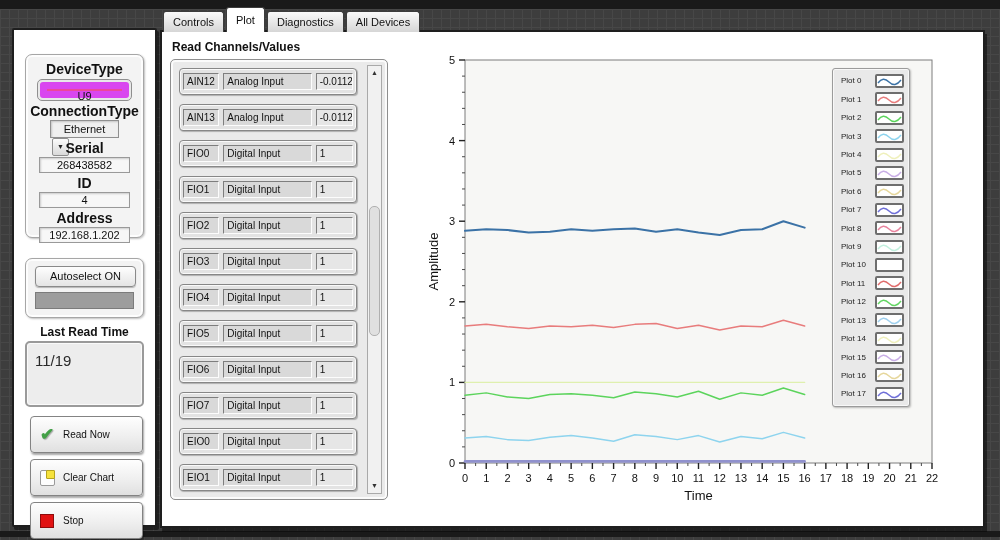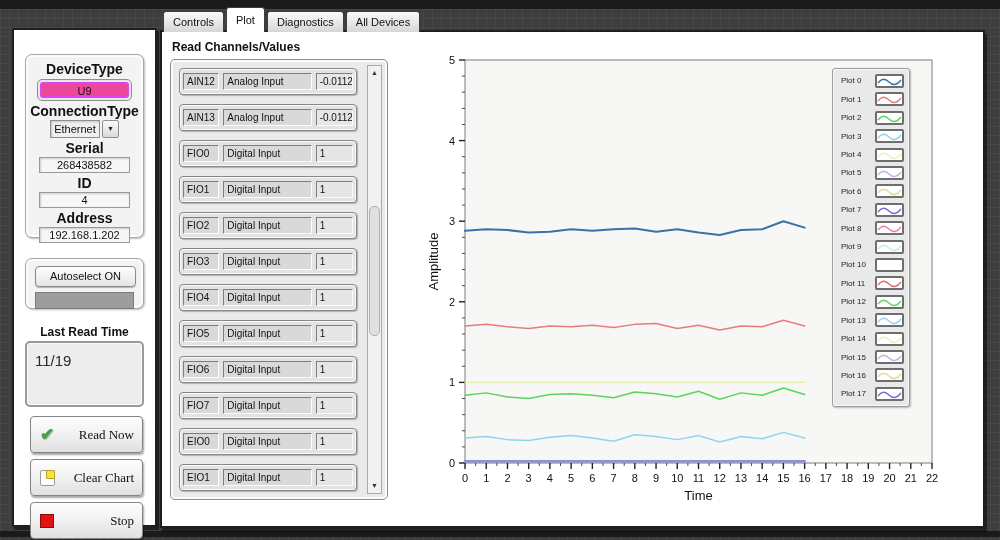--- a/index.html
+++ b/index.html
@@ -46,32 +46,32 @@
   }
 
   
   .group {
     position:absolute; border:1px solid #a6a6a6; border-radius:7px;
     background:#f3f3f3; box-shadow:inset 0 0 0 2px #fdfdfd, 1px 1px 2px rgba(0,0,0,0.25);
   }
   #device-group { left:11px; top:24px; width:119px; height:184px; padding-top:4px; }
   .fld-label { font-weight:bold; font-size:14px; text-align:center; margin-top:2px; }
   .u9-outer { margin:2px 11px 1px; border:1px solid #8f8f8f; border-radius:5px; padding:2px; background:#e8e8e8; }
-  .u9-inner { border:2px solid #d946ef; border-radius:3px; background:#ec4899; font-size:11px; text-align:center; height:16px; line-height:15px; }
-  .combo { display:flex; margin:1px 24px; height:18px; }
+  .u9-inner { border:7px solid #d946ef; border-radius:3px; background:#ec4899; font-size:11px; text-align:center; height:16px; line-height:15px; }
+  .combo { display:flex; margin:1px 24px; height:18px;flex-direction:column; }
   .combo-field { flex:1; border:1px solid #8f8f8f; background:#efefef; font-size:11px; text-align:center; line-height:16px;
     box-shadow:inset 1px 1px 2px rgba(0,0,0,0.18); }
   .combo-btn { width:17px; margin-left:2px; border:1px solid #8f8f8f; border-radius:2px;
     background:linear-gradient(180deg,#fbfbfb,#d9d9d9); font-size:7px; text-align:center; line-height:16px; color:#222; cursor:pointer; }
   .ro-field { margin:1px 13px 2px; height:16px; border:1px solid #999; background:#f7f7f7;
     font-size:11px; text-align:center; line-height:14px;
     box-shadow:inset 1px 1px 2px rgba(0,0,0,0.18); }
 
   
-  #autoselect-group { left:11px; top:228px; width:119px; height:51px; padding-top:7px; }
+  #autoselect-group { left:11px; top:228px; width:119px; height:60px; padding-top:7px; }
   #autoselect-btn {
     display:block; margin:0 9px 5px; height:21px; width:101px;
     border:1px solid #8a8a8a; border-radius:4px;
     background:linear-gradient(180deg,#fefefe,#e4e4e4);
     font-size:11px; text-align:center; line-height:19px; cursor:pointer;
     box-shadow:0 1px 1px rgba(0,0,0,0.25);
   }
   #autoselect-indicator { margin:0 9px; height:17px; background:#9d9d9d; border:1px solid #7b7b7b; }
 
   
@@ -88,21 +88,21 @@
     position:absolute; left:16px; width:113px; height:37px;
     border:1px solid #838383; border-radius:4px;
     background:linear-gradient(180deg,#fefefe 0%,#efefef 55%,#e0e0e0 100%);
     box-shadow:1px 2px 2px rgba(0,0,0,0.35);
     display:flex; align-items:center; cursor:pointer;
   }
   #read-now-btn { top:386px; }
   #clear-chart-btn { top:429px; }
   #stop-btn { top:472px; }
   .btn-icon-wrap { width:32px; display:flex; justify-content:center; }
-  .btn-label { flex:1; text-align:right; font-size:13px; margin-right:8px;font-family:Liberation Serif, serif; }
+  .btn-label { flex:1; text-align:left; font-size:10px; margin-right:8px; }
   .check-icon { color:#43a047; font-size:17px; font-weight:bold; text-shadow:1px 1px 1px rgba(0,0,0,0.3); }
   .note-icon { position:relative; width:15px; height:16px; background:#fdfdfd; border:1px solid #9a9a9a; border-radius:2px; }
   .note-icon::after { content:""; position:absolute; right:-1px; top:-1px; width:7px; height:7px; background:#f6e23d; border:1px solid #b7a41f; border-radius:1px; }
   .stop-icon { width:14px; height:14px; background:#e11212; border:1px solid #8d0b0b; }
 
   
   #channels-header { position:absolute; left:10px; top:8px; font-weight:bold; font-size:12px; }
   #channel-list {
     position:absolute; left:8px; top:27px; width:218px; height:441px;
     border:1px solid #8e8e8e; border-radius:5px; background:#eaeaea;

